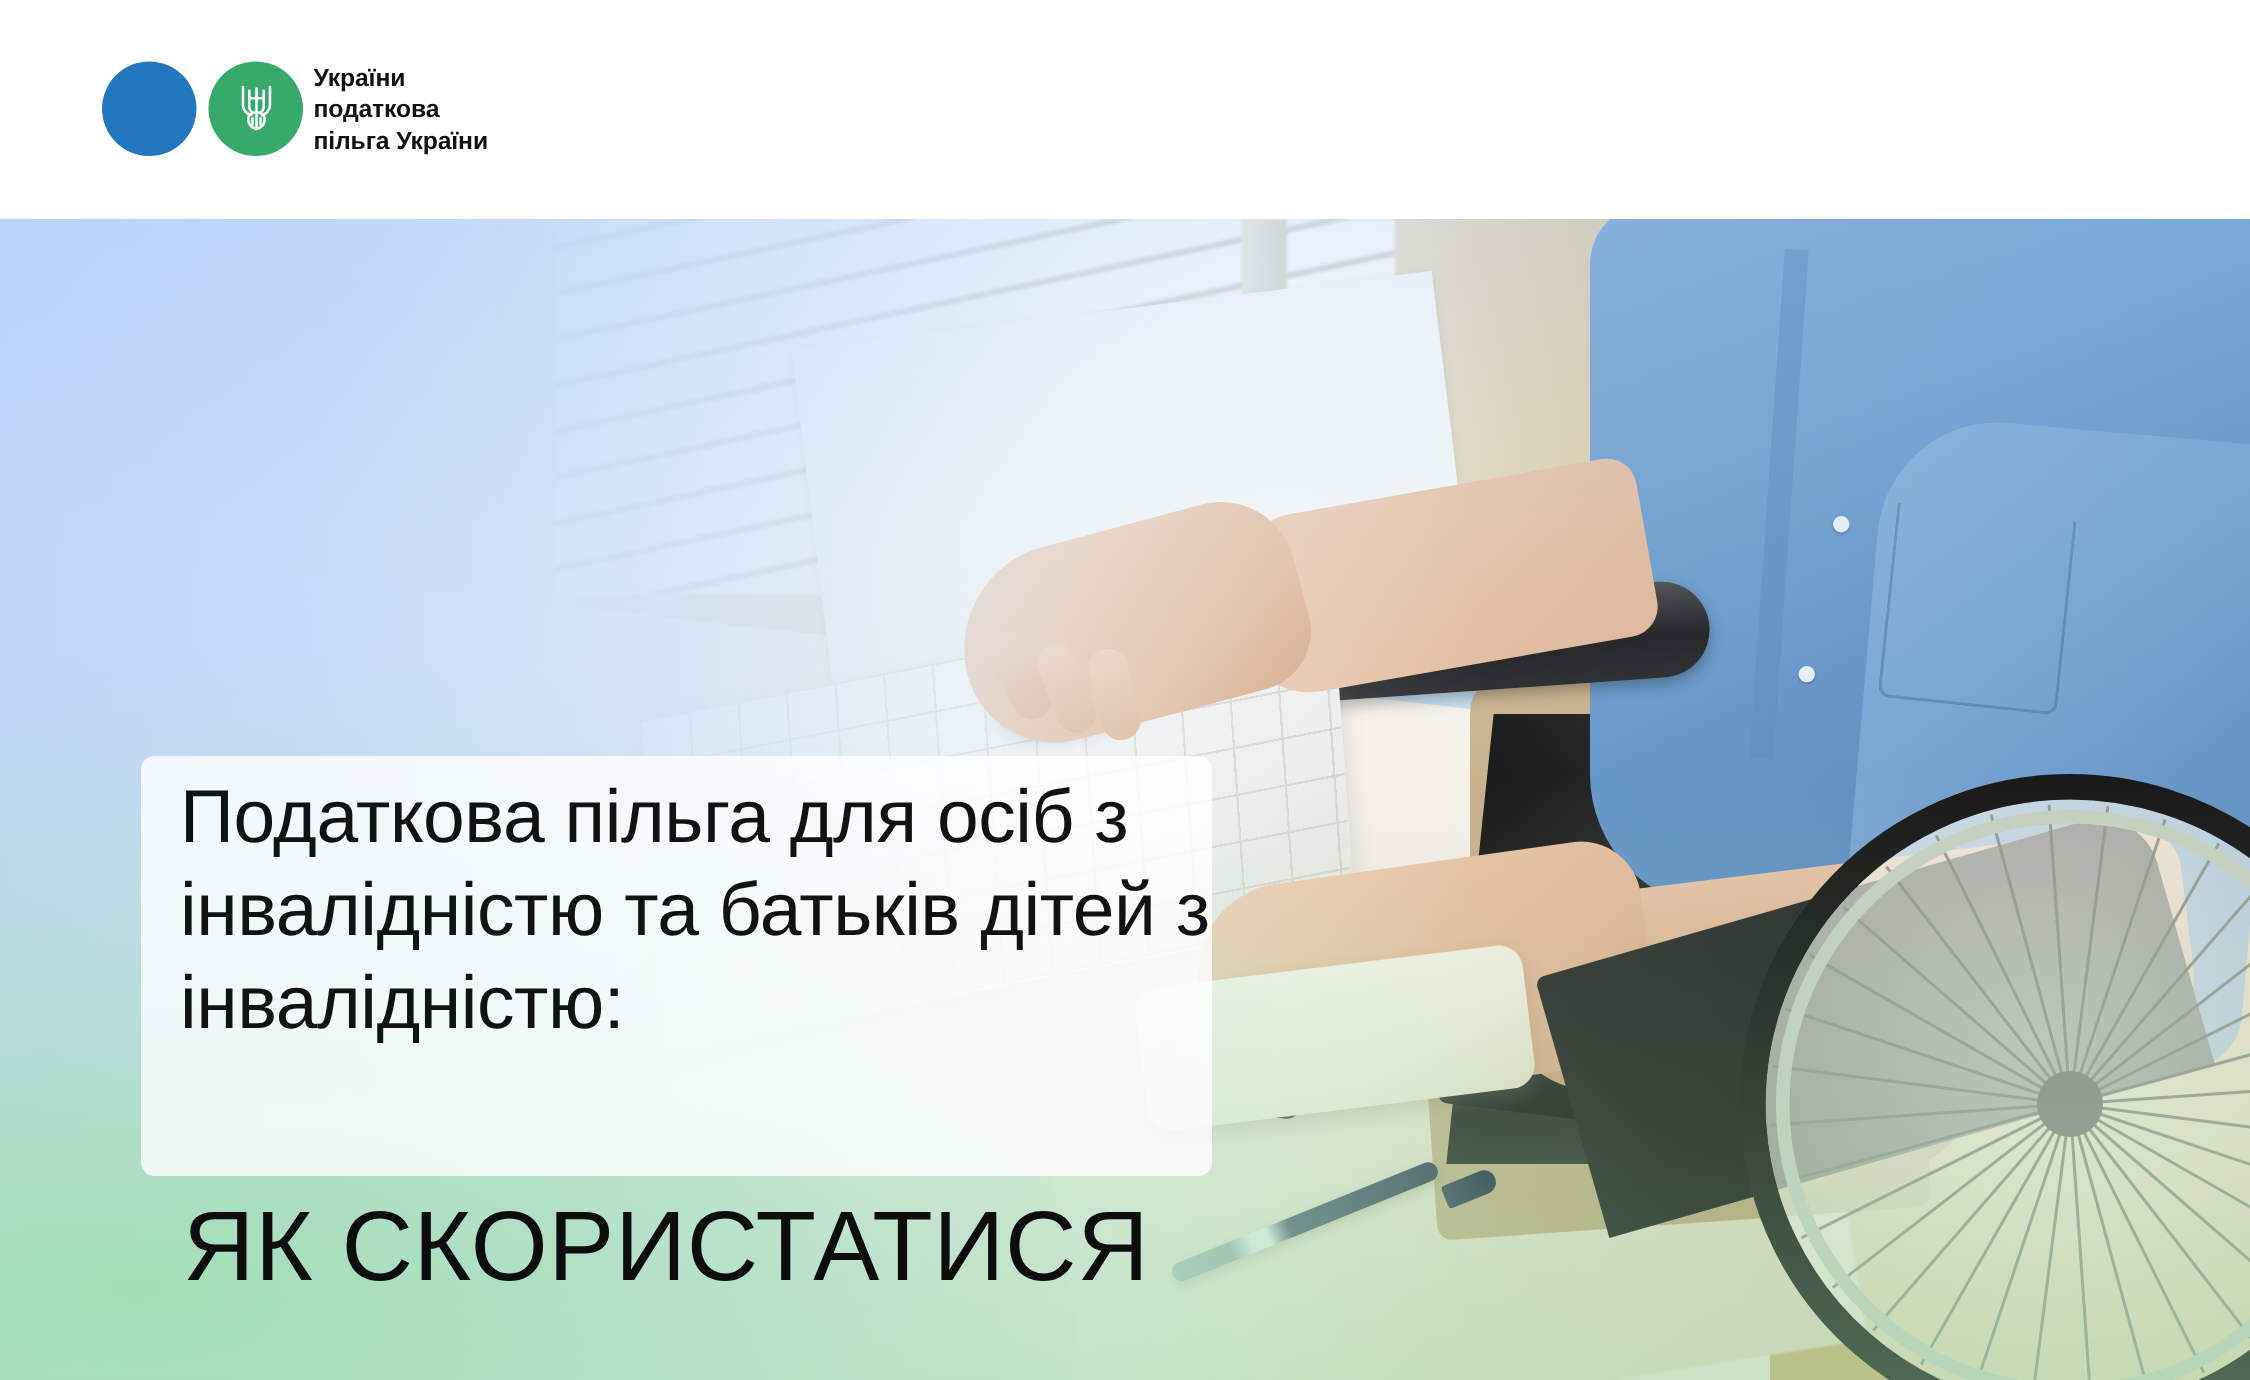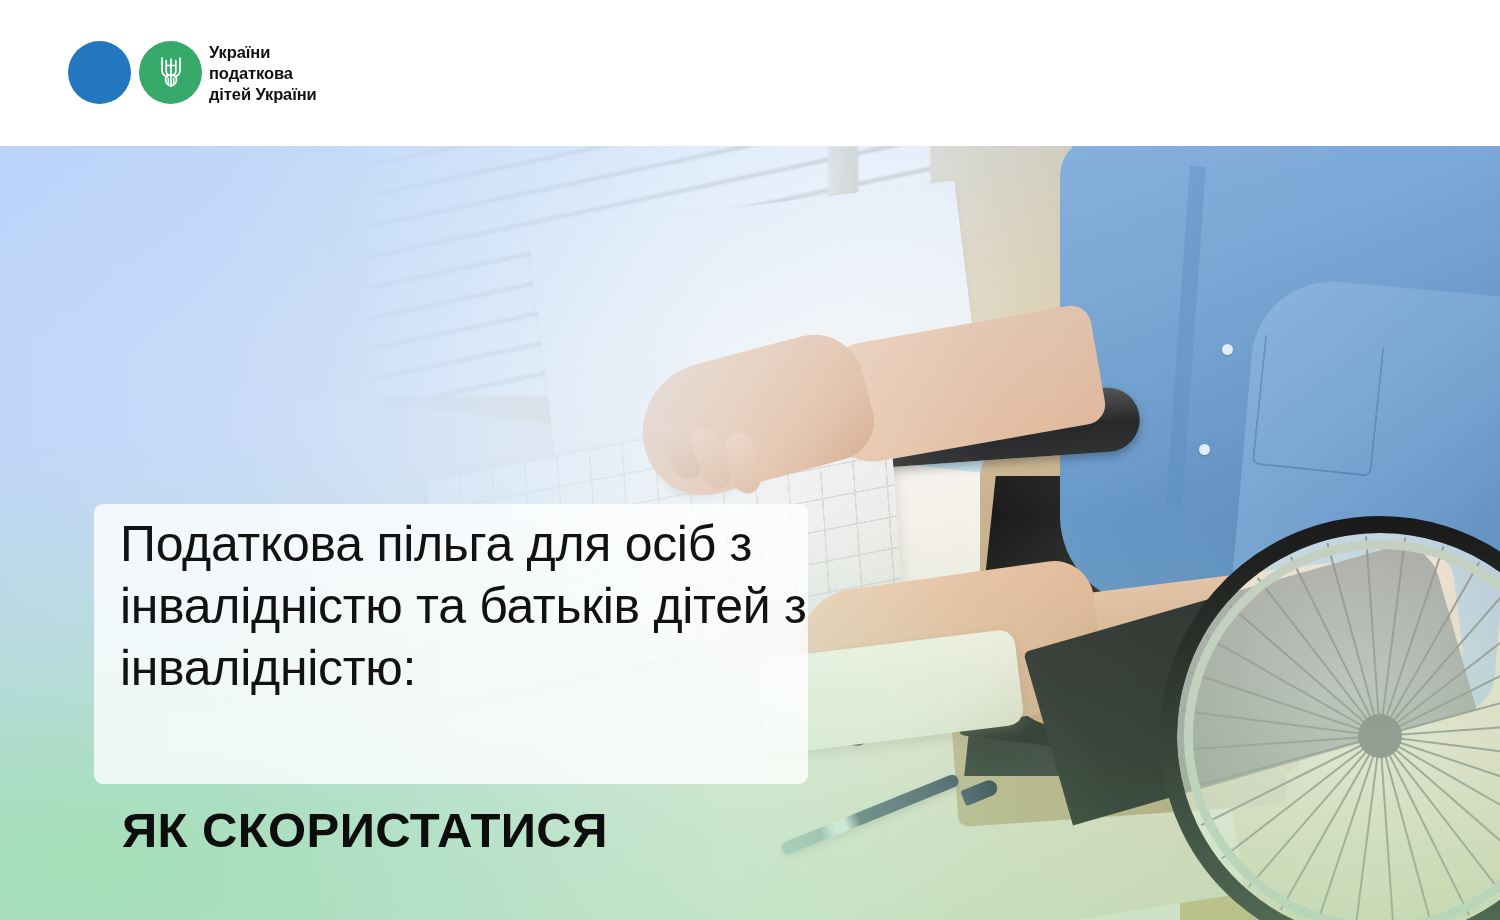--- a/index.html
+++ b/index.html
@@ -387,23 +387,23 @@
     position:absolute; left:120px; top:367px;
     width:690px;
     font-size:50px;
     line-height:62px;
     font-weight:400;
     color:#121212;
     letter-spacing:-.3px;
   }
   .subtitle-text {
     position:absolute; left:122px; top:655px;
-    font-size:49px;
+    font-size:66px;
     line-height:58px;
-    font-weight:bold;
+    font-weight:normal;
     color:#0d0d0d;
     letter-spacing:.4px;
   }
 </style>
 </head>
 <body>
 
 <div id="page">
 
   <div class="header">
@@ -424,21 +424,21 @@
               <path d="M17.7 24.6 L17.7 29.2"></path>
               <path d="M11.6 11.5 L18.4 11.5"></path>
             </g>
           </svg>
         </div>
       </div>
 
       <div class="logo-text">
         <div>України</div>
         <div>податкова</div>
-        <div>дітей України</div>
+        <div>пільга України</div>
       </div>
 
     </div>
   </div>
 
   <div class="hero">
 
     <div class="photo">
       <div class="wall"></div>
       <div class="wall-warm"></div>

